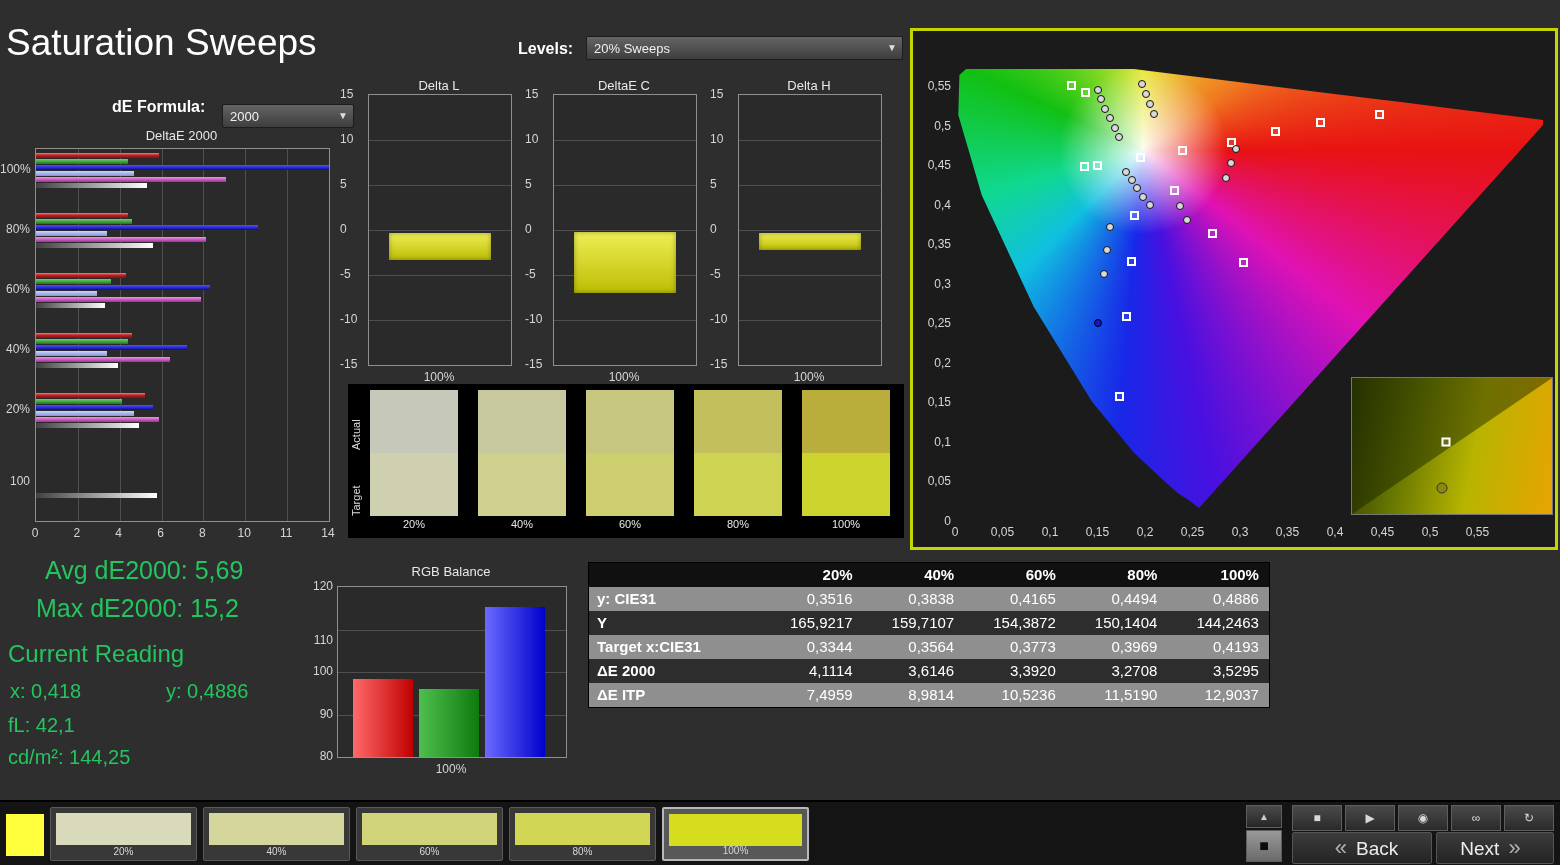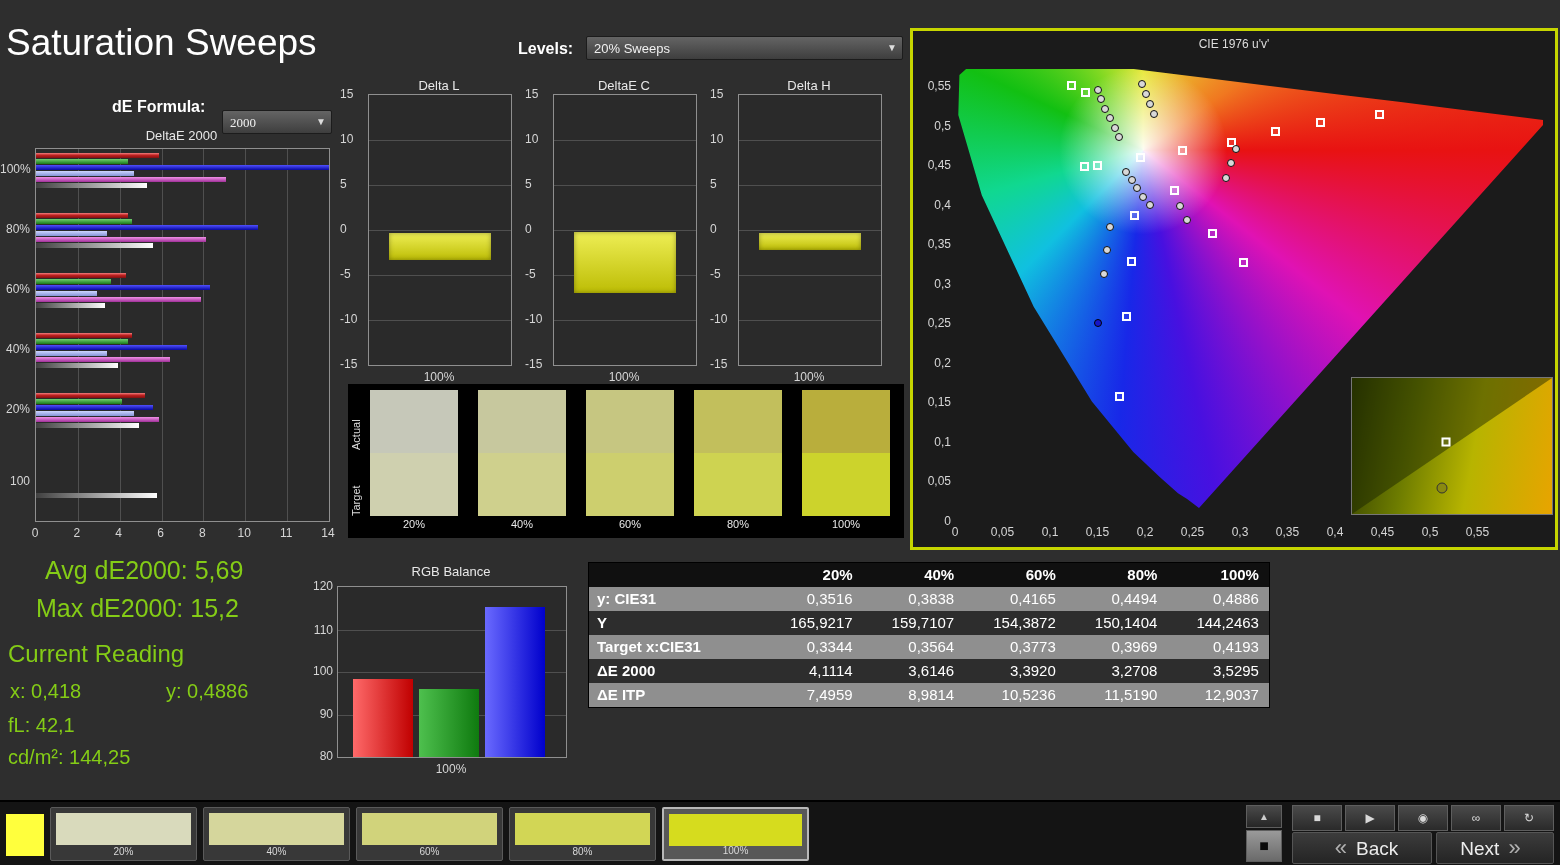--- a/index.html
+++ b/index.html
@@ -5,21 +5,21 @@
   html,body{margin:0;padding:0;background:#111;}
   #app{position:relative;width:1560px;height:865px;background:#2e2e2e;overflow:hidden;
        font-family:"Liberation Sans",sans-serif;color:#e8e8e8;}
   .main-title{position:absolute;left:6px;top:22px;font-size:37px;color:#ffffff;}
   .field-label{position:absolute;font-size:16px;font-weight:bold;color:#fff;}
   .de-label{left:112px;top:98px;width:106px;text-align:left;}
   .levels-label{left:518px;top:40px;}
   .dropdown{position:absolute;background:linear-gradient(180deg,#646464,#3e3e3e);
             border:1px solid #1c1c1c;border-radius:2px;height:24px;box-sizing:border-box;
             color:#f0f0f0;font-size:13px;}
-  .de-dropdown{left:222px;top:110px;width:110px;font-family:Liberation Serif, serif;}
+  .de-dropdown{left:222px;top:104px;width:132px;}
   .levels-dropdown{left:586px;top:36px;width:317px;}
   .dd-value{position:absolute;left:7px;top:4px;}
   .dd-arrow{position:absolute;right:5px;top:5px;font-size:10px;color:#ddd;}
 
   .chart-title{position:absolute;font-size:13px;color:#e8e8e8;text-align:center;}
   .chart-box{position:absolute;border:1px solid #8f8f8f;background:#2a2a2a;box-sizing:content-box;}
   .tick{position:absolute;color:#d6d6d6;font-size:12px;}
   .gridv{position:absolute;top:0;bottom:0;width:1px;background:#4f4f4f;}
   .gridh{position:absolute;left:0;right:0;height:1px;background:#4f4f4f;}
 
@@ -77,21 +77,21 @@
   .cie-dot.blue{background:#1616c8;border-color:#000;}
   .cie-inset{position:absolute;left:438px;top:346px;width:200px;height:136px;border:1px solid #777;
              background:linear-gradient(100deg,#333f00 0%,#6d7c00 30%,#b7b400 60%,#e8a400 100%);}
   .cie-inset::after{content:"";position:absolute;inset:0;
              background:rgba(20,30,0,.45);clip-path:polygon(0 0,100% 0,0 100%);}
   .cie-inset .cie-square{transform:translate(-50%,-50%);z-index:2;}
   .inset-dot{position:absolute;width:9px;height:9px;border-radius:50%;background:#8a8a10;
              border:1px solid #333;transform:translate(-50%,-50%);z-index:2;}
 
   
-  .stat{position:absolute;color:#84cc16;text-align:right;}
+  .stat{position:absolute;color:#22c55e;text-align:right;}
   .stat-avg{left:45px;top:556px;font-size:25px;}
   .stat-max{left:36px;top:594px;font-size:25px;}
   .stat-cur{left:8px;top:640px;font-size:24px;}
   .stat-x{left:10px;top:680px;font-size:20px;}
   .stat-y{left:166px;top:680px;font-size:20px;}
   .stat-fl{left:8px;top:714px;font-size:20px;}
   .stat-cd{left:8px;top:746px;font-size:20px;}
 
   
   .rgb-chart{position:absolute;left:300px;top:564px;width:280px;height:220px;}
@@ -288,21 +288,20 @@
       <div class="swatch-label" style="left: 238px;">60%</div>
       <div class="swatch" style="left: 346px; top: 6px; background: rgb(194, 191, 92);"></div>
       <div class="swatch" style="left: 346px; top: 69px; background: rgb(206, 211, 81);"></div>
       <div class="swatch-label" style="left: 346px;">80%</div>
       <div class="swatch" style="left: 454px; top: 6px; background: rgb(185, 174, 60);"></div>
       <div class="swatch" style="left: 454px; top: 69px; background: rgb(204, 211, 44);"></div>
       <div class="swatch-label" style="left: 454px;">100%</div>
     </div>
 
   <div class="cie-panel">
-    <div class="cie-title">CIE 1976 u'v'</div>
     <div class="cie-plot">
       <div class="cie-horseshoe" style="clip-path: polygon(244px 438.9px, 232.1px 429.9px, 223px 424.3px, 205.3px 408.6px, 178.3px 383.1px, 136.9px 332.6px, 78.7px 237.8px, 26.8px 126.3px, 3.3px 46.1px, 4.4px 6px, 21.9px -9.7px, 47.6px -12.2px, 75.2px -11.2px, 107.1px -8.4px, 145.4px -4.1px, 192.5px 1.7px, 249.2px 8.7px, 314.9px 16.9px, 383.3px 25.4px, 445.7px 33.1px, 494.3px 39.2px, 570.5px 48.7px, 592.2px 51.4px);"></div>
     <div class="cie-square" style="left: 111.85px; top: 11.95px;"></div>
         <div class="cie-square" style="left: 126.1px; top: 19.069px;"></div>
         <div class="cie-square" style="left: 138.45px; top: 91.841px;"></div>
         <div class="cie-square" style="left: 125.15px; top: 93.423px;"></div>
         <div class="cie-square" style="left: 181.2px; top: 83.931px;"></div>
         <div class="cie-square" style="left: 223px; top: 76.812px;"></div>
         <div class="cie-square" style="left: 272.4px; top: 68.902px;"></div>
         <div class="cie-square" style="left: 316.1px; top: 57.828px;"></div>
@@ -387,21 +386,21 @@
     <div class="chart-box rgb-plot">
         <div class="gridh" style="top: 42.5px;"></div>
         <div class="gridh" style="top: 85px;"></div>
         <div class="gridh" style="top: 127.5px;"></div>
         <div class="vbar vbar-red" style="left: 15px; height: 77.775px;"></div>
         <div class="vbar vbar-green" style="left: 81px; height: 68px;"></div>
         <div class="vbar vbar-blue" style="left: 147px; height: 149.6px;"></div>
       </div>
     <div class="xlab">100%</div>
   <div class="tick ytick" style="top: 15px;">120</div>
-      <div class="tick ytick" style="top: 59px;">110</div>
+      <div class="tick ytick" style="top: 69px;">110</div>
       <div class="tick ytick" style="top: 100px;">100</div>
       <div class="tick ytick" style="top: 142.5px;">90</div>
       <div class="tick ytick" style="top: 185px;">80</div>
     </div>
 
   <div class="data-table">
       <div class="trow thead">
         <div class="tcell labelcell"></div>
         <div class="tcell">20%</div>
         <div class="tcell">40%</div>

